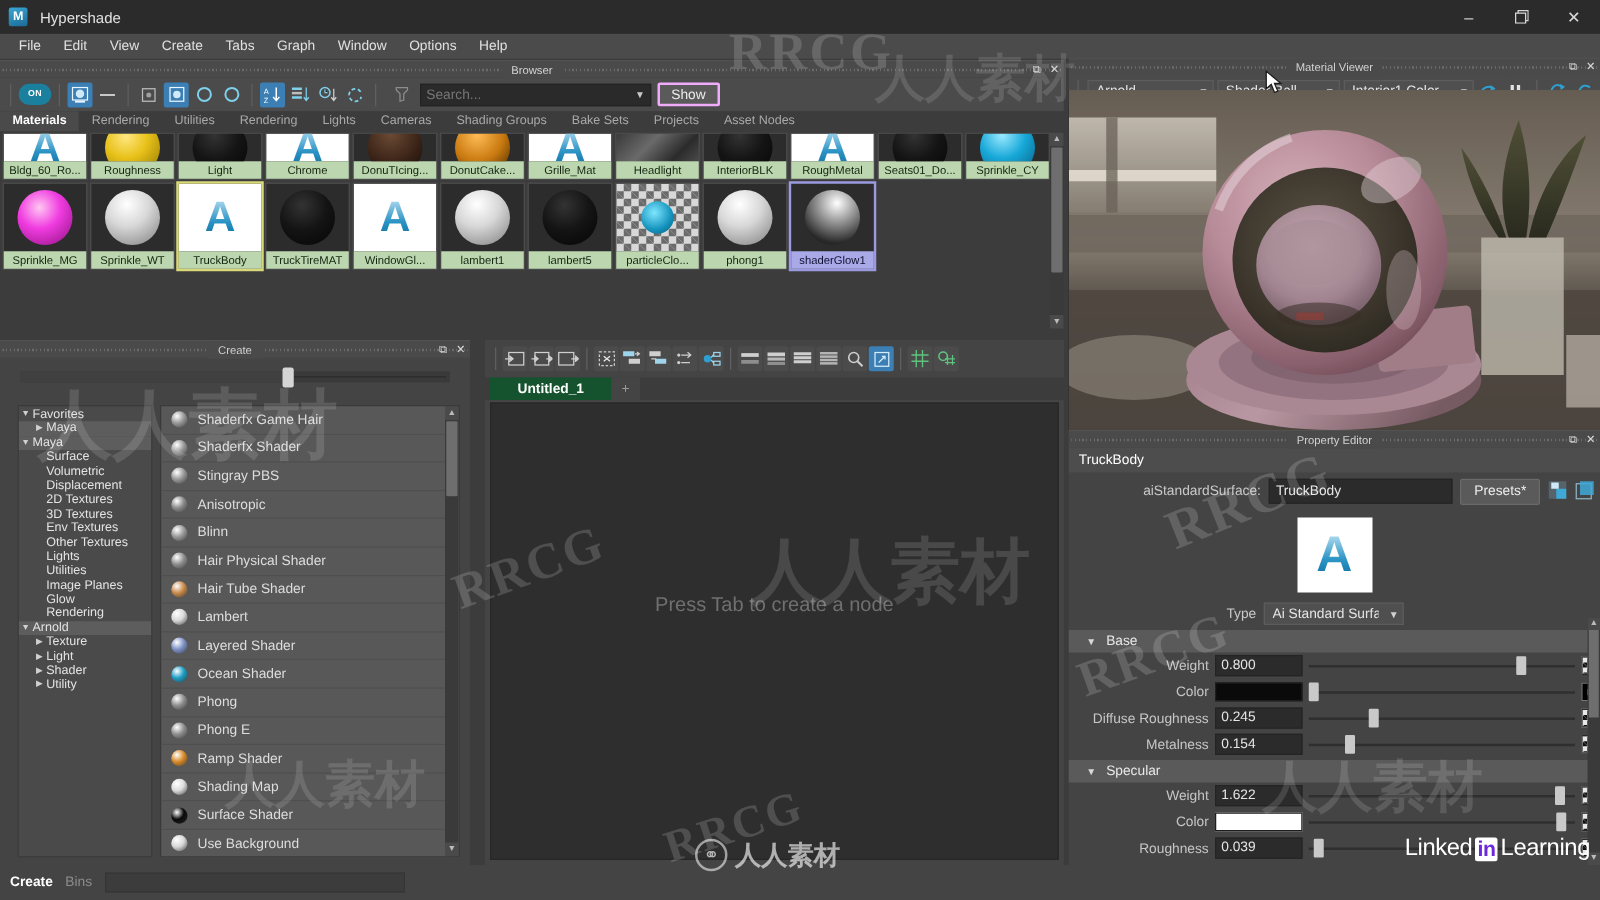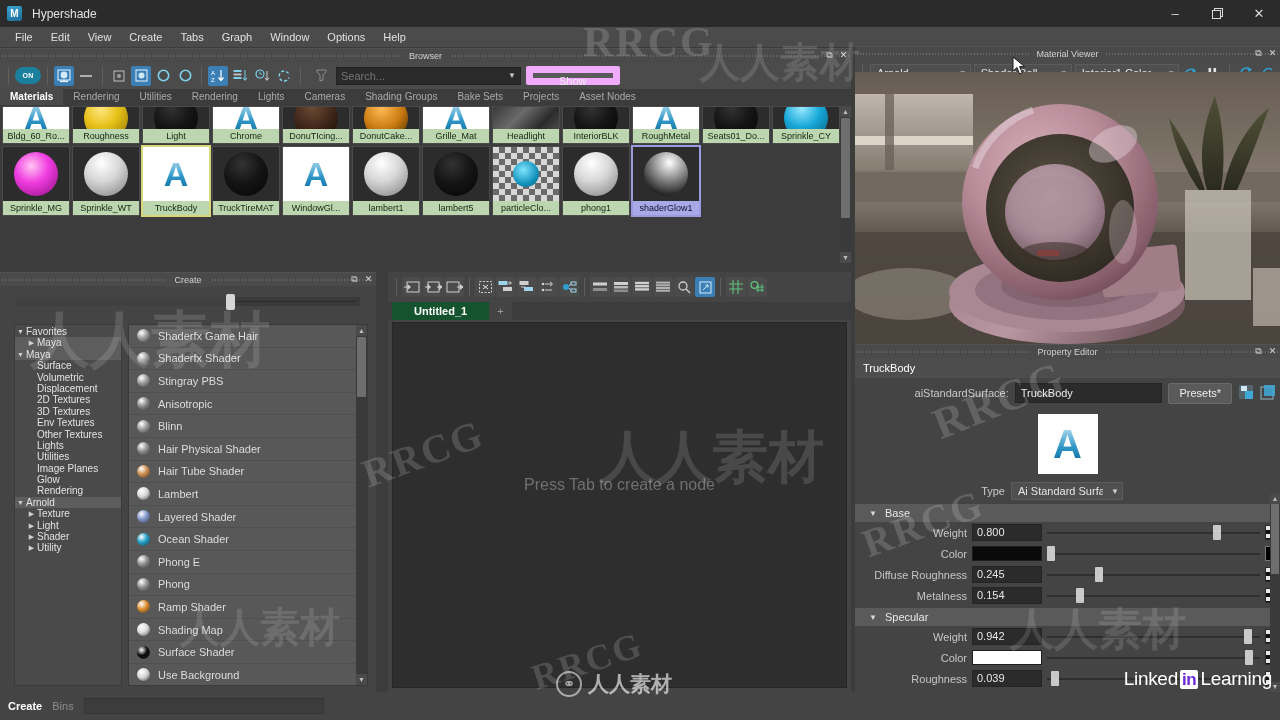--- a/index.html
+++ b/index.html
@@ -78,21 +78,21 @@
   .search-box {
     width:185px; height:18px; background:#2a2a2a; border:1px solid #232323;
     display:flex; align-items:center; padding:0 4px; position:relative;
   }
   .search-box input {
     background:transparent;border:0;outline:0;color:#b5b5b5;font-size:11px;
     font-family:"Liberation Sans",sans-serif; width:160px;
   }
   .search-box .caret { position:absolute; right:4px; font-size:8px; color:#c8c8c8; }
   .show-btn {
-    height:19px; padding:0 26px; background:#5a5a5a; border:7px solid #f0abfc;
+    height:19px; padding:0 9px; background:#5a5a5a; border:2px solid #f0abfc;
     color:#ececec; font-size:11px; line-height:17px; border-radius:2px;
   }
 
   .bintabs { height:16px; background:#3c3c3c; display:flex; align-items:flex-end; }
   .bintab {
     padding:0 10px; height:16px; line-height:16px; font-size:10px; color:#a9a9a9;
   }
   .bintab.active { color:#ffffff; font-weight:bold; background:#4a4a4a; }
 
   .swatch-area {
@@ -749,25 +749,25 @@
             <div class="nl-row">
               <span class="nl-ic" style="background:radial-gradient(circle at 35% 30%, #fff 0%, #7f93c8 45%, #2a2a2a 110%)"></span>
               <span>Layered Shader</span>
             </div>
             <div class="nl-row">
               <span class="nl-ic" style="background:radial-gradient(circle at 35% 30%, #fff 0%, #1e9ec6 45%, #2a2a2a 110%)"></span>
               <span>Ocean Shader</span>
             </div>
             <div class="nl-row">
               <span class="nl-ic" style="background:radial-gradient(circle at 35% 30%, #fff 0%, #8f8f8f 45%, #2a2a2a 110%)"></span>
+              <span>Phong</span>
+            </div>
+            <div class="nl-row">
+              <span class="nl-ic" style="background:radial-gradient(circle at 35% 30%, #fff 0%, #8f8f8f 45%, #2a2a2a 110%)"></span>
               <span>Phong E</span>
-            </div>
-            <div class="nl-row">
-              <span class="nl-ic" style="background:radial-gradient(circle at 35% 30%, #fff 0%, #8f8f8f 45%, #2a2a2a 110%)"></span>
-              <span>Phong</span>
             </div>
             <div class="nl-row">
               <span class="nl-ic" style="background:radial-gradient(circle at 35% 30%, #fff 0%, #d98b2a 45%, #2a2a2a 110%)"></span>
               <span>Ramp Shader</span>
             </div>
             <div class="nl-row">
               <span class="nl-ic" style="background:radial-gradient(circle at 35% 30%, #fff 0%, #dcdcdc 45%, #2a2a2a 110%)"></span>
               <span>Shading Map</span>
             </div>
             <div class="nl-row">
@@ -1113,21 +1113,21 @@
             <span class="knb" style="left:calc(15.4% - 4px)"></span>
           </span>
           <span class="checker"></span>
         </div>
         <div class="sect-head">
           <span class="tw2">▼</span>
           <span>Specular</span>
         </div>
         <div class="attr-row">
           <span class="attr-lab">Weight</span>
-          <span class="attr-val">0.942</span>
+          <span class="attr-val">1.622</span>
           <span class="attr-slider">
             <span class="rail"></span>
             <span class="knb" style="left:calc(94.19999999999999% - 4px)"></span>
           </span>
           <span class="checker"></span>
         </div>
         <div class="attr-row">
           <span class="attr-lab">Color</span>
           <span class="attr-color" style="background:#ffffff"></span>
           <span class="attr-slider">

